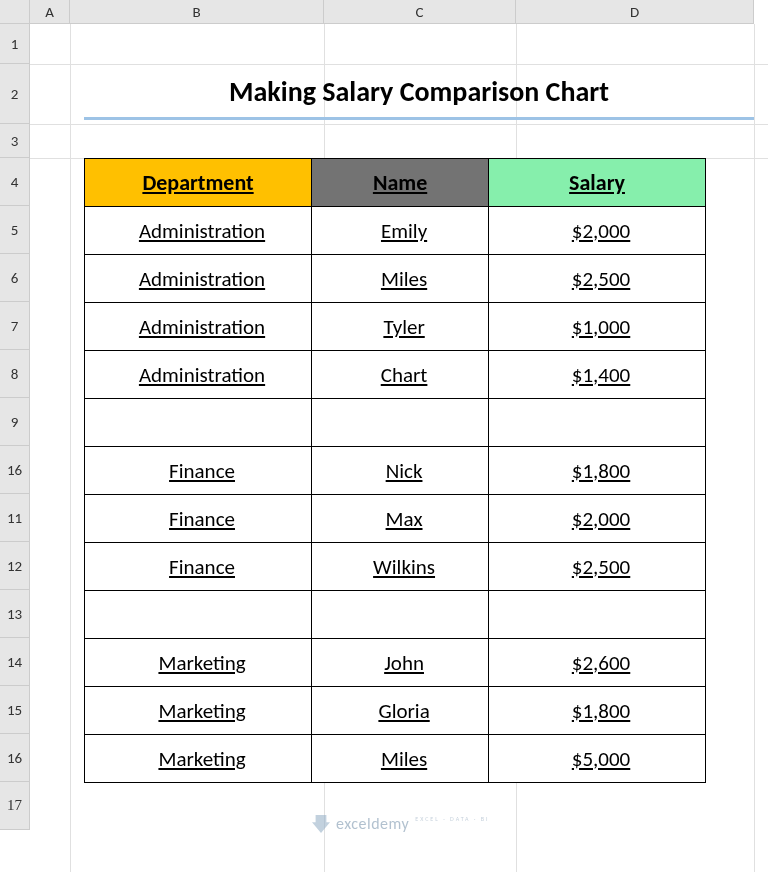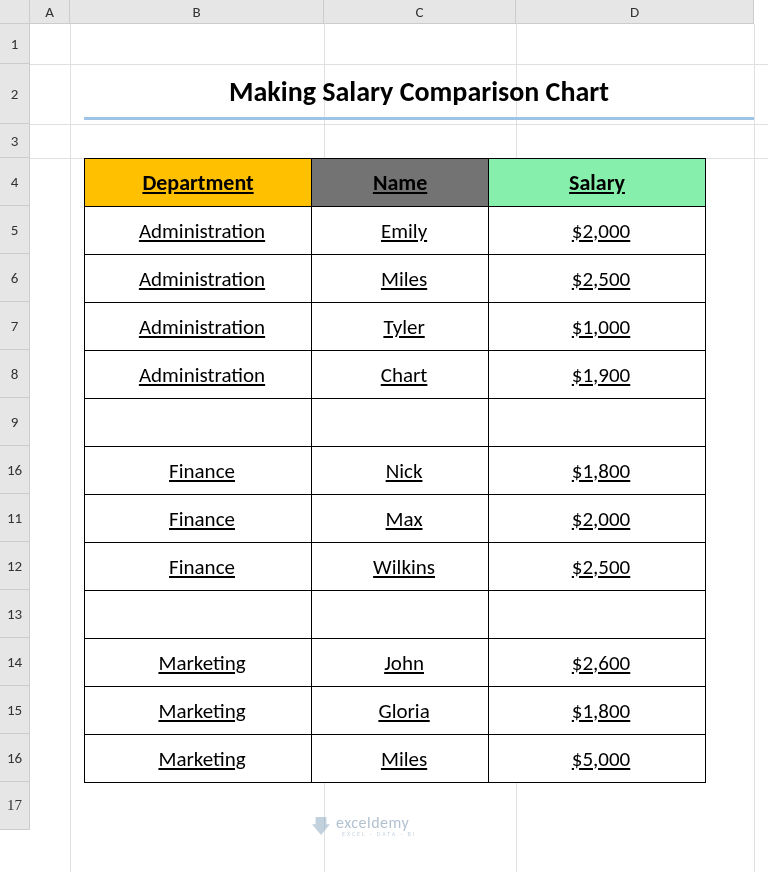--- a/index.html
+++ b/index.html
@@ -149,21 +149,21 @@
     }
     .wm-icon {
       width: 18px;
       height: 18px;
       background: #9ab3c9;
       clip-path: polygon(50% 0, 100% 60%, 80% 60%, 80% 100%, 20% 100%, 20% 60%, 0 60%);
       transform: rotate(180deg);
     }
     .wm-text {
       display: flex;
-      flex-direction: column;
+      flex-direction: row;
       line-height: 1;
     }
     .wm-main {
       font-size: 16px;
       color: #7f99b0;
       font-weight: 500;
       letter-spacing: 0.5px;
     }
     .wm-sub {
       font-size: 6px;
@@ -239,21 +239,21 @@
             <td>$2,500</td>
           </tr>
           <tr>
             <td>Administration</td>
             <td>Tyler</td>
             <td>$1,000</td>
           </tr>
           <tr>
             <td>Administration</td>
             <td>Chart</td>
-            <td>$1,900</td>
+            <td>$1,400</td>
           </tr>
           <tr>
             <td></td>
             <td></td>
             <td></td>
           </tr>
           <tr>
             <td>Finance</td>
             <td>Nick</td>
             <td>$1,800</td>

